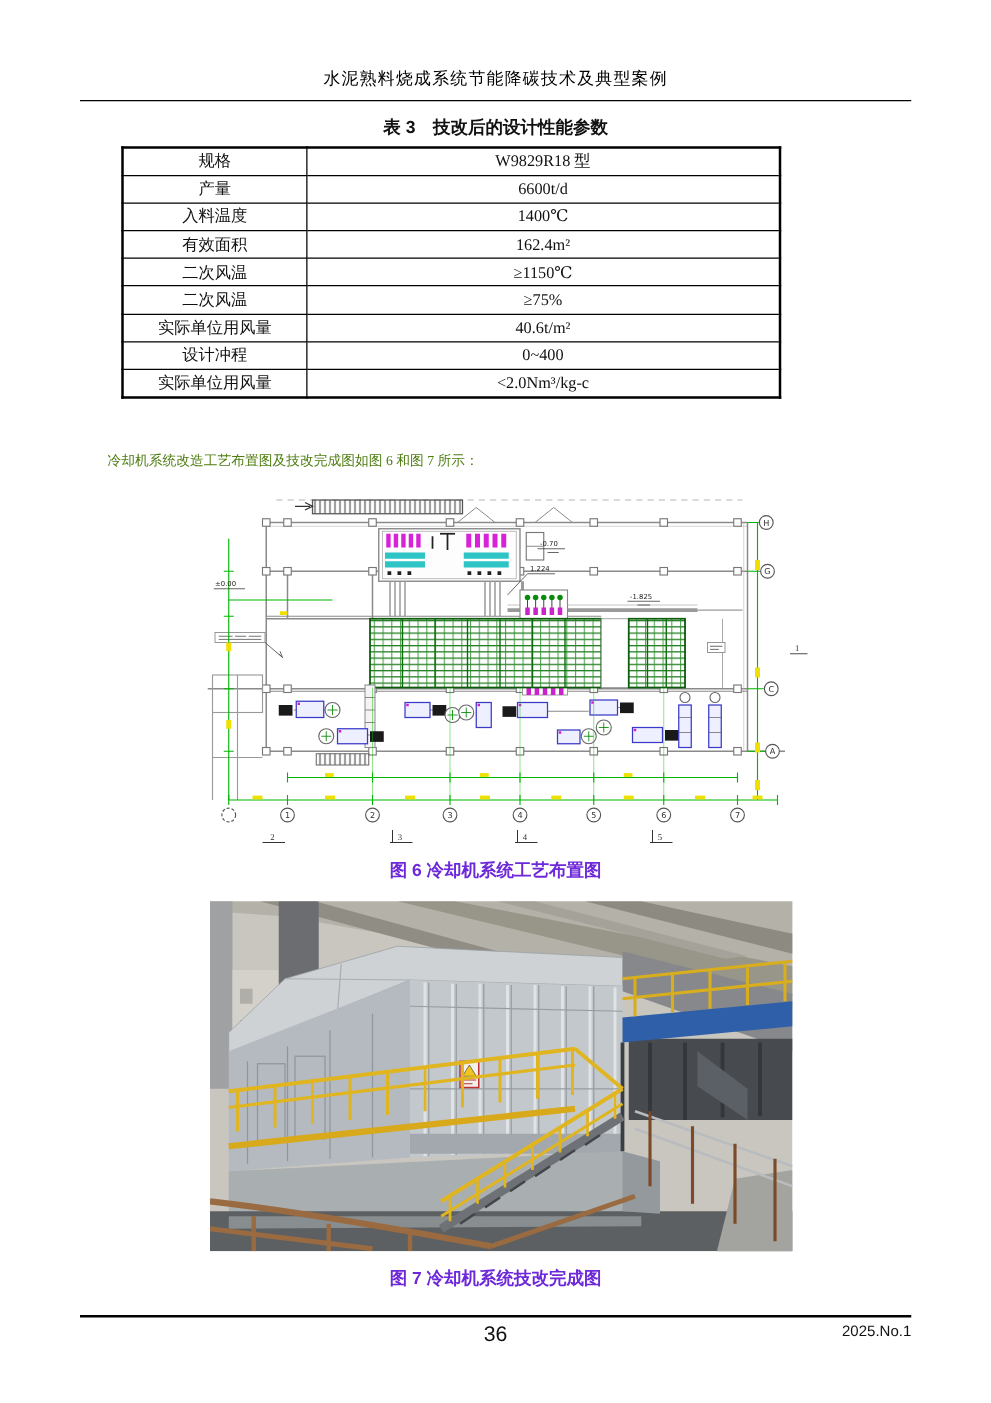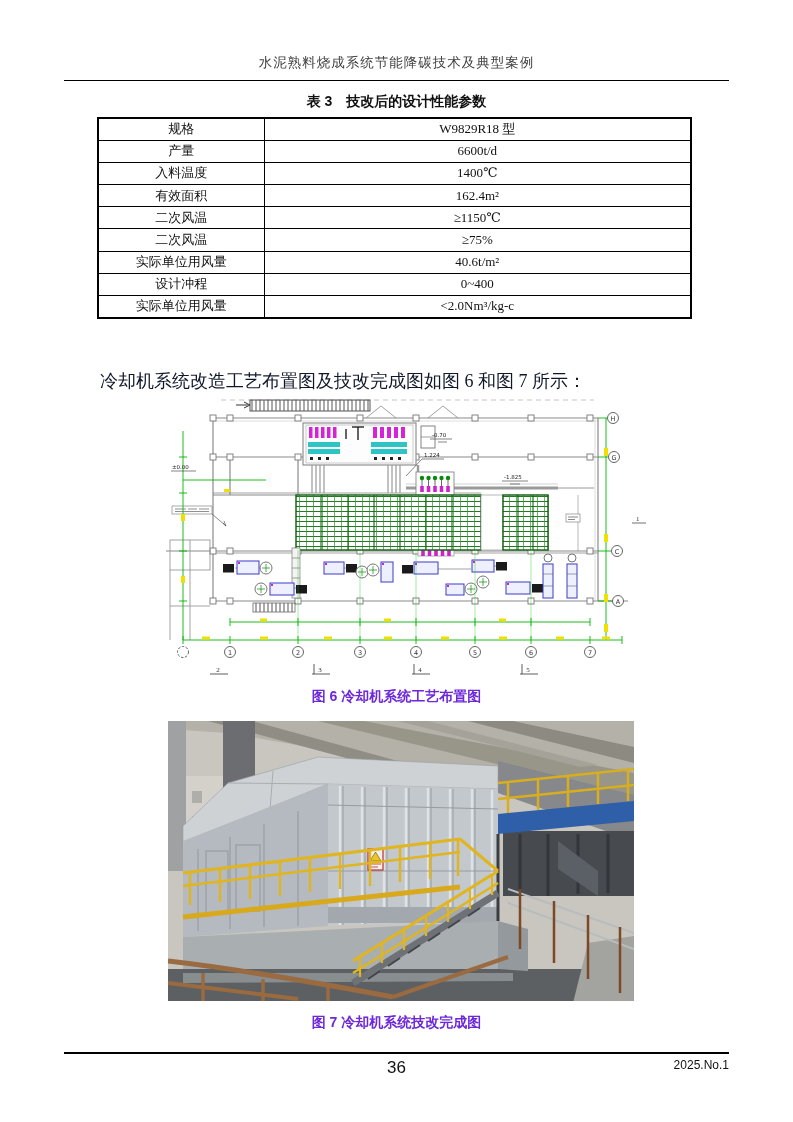--- a/index.html
+++ b/index.html
@@ -1,34 +1,34 @@
 <!DOCTYPE html>
 <html lang="zh"><head>
 <meta charset="utf-8">
 <style>
   * { margin:0; padding:0; box-sizing:border-box; }
   html,body { background:#ffffff; }
   body { font-family:"Liberation Serif","DejaVu Serif",serif; color:#111; }
   .page { position:relative; width:793px; height:1122px; background:#fff; overflow:hidden; margin:0 auto; }
 
   .header-title { position:absolute; top:54px; left:64px; right:64px; text-align:center;
-                  font-size:13.5px; letter-spacing:1px; color:#404040; }
+                  font-size:13.5px; letter-spacing:1px; color:#000000; }
   .header-rule { position:absolute; top:80px; left:64px; right:64px; border-top:1.6px solid #000; }
 
   .table-title { position:absolute; top:93px; left:64px; right:64px; text-align:center;
                  font-weight:bold; font-size:14px; font-family:"Liberation Sans","DejaVu Sans",sans-serif; }
 
-  table.spec { position:absolute; top:117px; left:97px; width:595px; border-collapse:collapse;
+  table.spec { position:absolute; top:117px; left:97px; width:528px; border-collapse:collapse;
                border:2px solid #000; table-layout:fixed; }
   table.spec td { border:1px solid #000; height:22.2px; text-align:center; vertical-align:middle;
                   font-size:13px; padding:0 4px; }
   table.spec td.c1 { width:28%; }
 
-  .para { position:absolute; top:356px; left:64px; right:64px; font-size:18px; line-height:26px;
-          text-indent:2em; color:#0f172a;margin-top:12px; }
+  .para { position:absolute; top:356px; left:64px; right:64px; font-size:11px; line-height:26px;
+          text-indent:2em; color:#4d7c0f; }
 
   .fig6 { position:absolute; top:396px; left:166px; }
   .caption { position:absolute; left:64px; right:64px; text-align:center; font-weight:bold;
              font-size:14px; font-family:"Liberation Sans","DejaVu Sans",sans-serif; color:#6d28d9; }
   .cap6 { top:688px; }
   .fig7 { position:absolute; top:721px; left:168px; }
   .cap7 { top:1014px; }
 
   .footer-rule { position:absolute; top:1052px; left:64px; right:64px; border-top:2.5px solid #000; }
   .page-num { position:absolute; top:1058px; left:0; right:0; text-align:center; font-size:17px;

